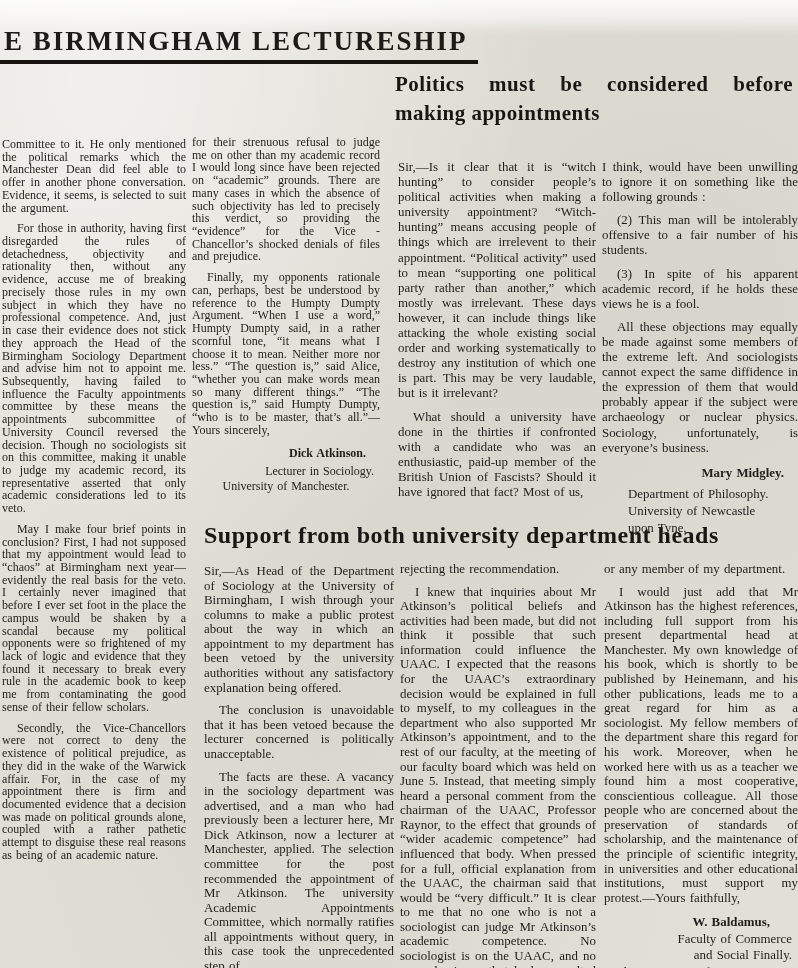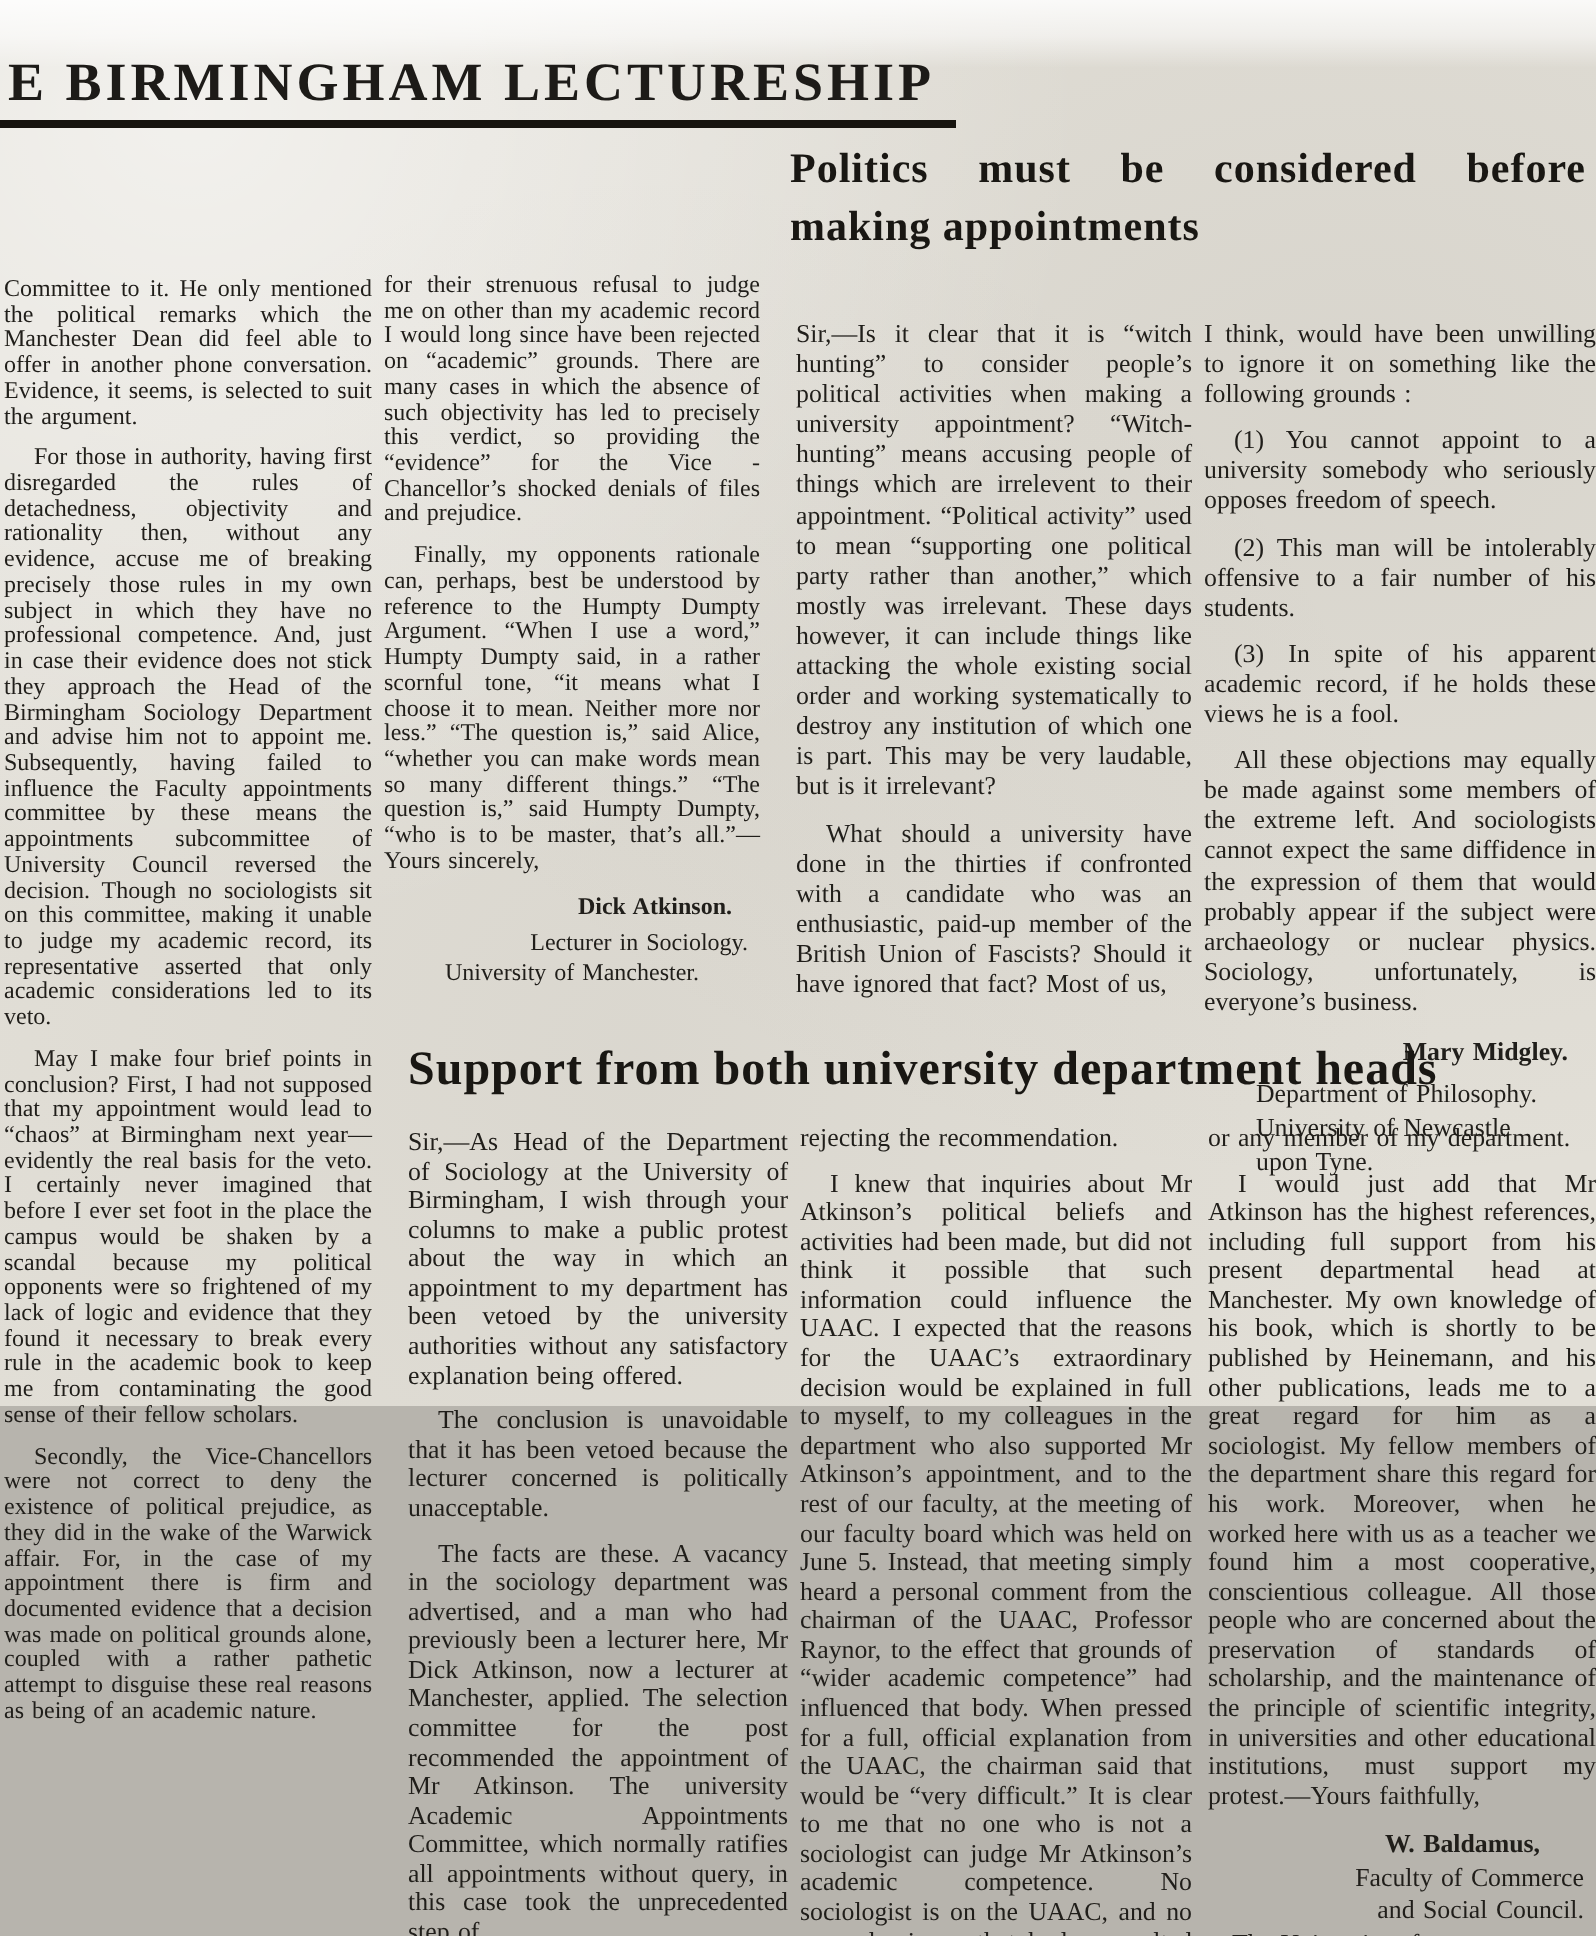--- a/index.html
+++ b/index.html
@@ -3,21 +3,21 @@
 <meta charset="utf-8">
 <style>
   html,body{margin:0;padding:0;}
   body{
     width:798px;height:968px;
     font-family:"Liberation Serif", serif;
     background:#b7b4ad;
     overflow:hidden;
   }
   #scan{
-    position:relative;width:798px;height:703px;
+    position:relative;width:798px;height:968px;
     background:
       linear-gradient(180deg, rgba(255,255,255,.85) 0, rgba(255,255,255,.55) 18px, rgba(255,255,255,0) 34px),
       radial-gradient(ellipse at 12% 8%, rgba(255,255,255,.55), rgba(255,255,255,0) 45%),
       radial-gradient(ellipse at 85% 30%, rgba(125,120,110,.10), rgba(125,120,110,0) 55%),
       radial-gradient(ellipse at 40% 75%, rgba(125,120,110,.08), rgba(125,120,110,0) 60%),
       #e2dfd7;
     color:#1d1b18;
   }
   .kicker{
     position:absolute;left:0;top:26px;
@@ -88,21 +88,20 @@
     <p class="sig-line ctr">University of Manchester.</p>
   </div>
 
   <div class="col mid" style="left:398px;top:140px;width:198px;">
     <p class="cont">Sir,—Is it clear that it is “witch hunting” to consider people’s political activities when making a university appointment?  “Witch-hunting” means accusing people of things which are irrelevent to their appointment. “Political activity” used to mean “supporting one political party rather than another,” which mostly was irrelevant. These days however, it can include things like attacking the whole existing social order and working systematically to destroy any institution of which one is part. This may be very laudable, but is it irrelevant?</p>
     <p>What should a university have done in the thirties if confronted with a candidate who was an enthusiastic, paid-up member of the British Union of Fascists?  Should it have ignored that fact? Most of us,</p>
   </div>
 
   <div class="col mid" style="left:602px;top:140px;width:196px;">
     <p class="cont">I think, would have been unwilling to ignore it on something like the following grounds :</p>
-    <p>(1) You cannot appoint to a university somebody who seriously opposes freedom of speech.</p>
     <p>(2) This man will be intolerably offensive to a fair number of his students.</p>
     <p>(3) In spite of his apparent academic record, if he holds these views he is a fool.</p>
     <p>All these objections may equally be made against some members of the extreme left. And sociologists cannot expect the same diffidence in the expression of them that would probably appear if the subject were archaeology or nuclear physics. Sociology, unfortunately, is everyone’s business.</p>
     <p class="sig-name" style="">Mary Midgley.</p>
     <p class="addr-line">Department of Philosophy.</p>
     <p class="addr-line">University of Newcastle</p>
     <p class="addr-line">upon Tyne.</p>
   </div>
 
   <div class="subhead support">Support from both university department heads</div>
@@ -116,18 +115,18 @@
   <div class="col midb" style="left:400px;top:562px;width:196px;">
     <p class="cont">rejecting the recommendation.</p>
     <p>I knew that inquiries about Mr Atkinson’s political beliefs and activities had been made, but did not think it possible that such information could influence the UAAC. I expected that the reasons for the UAAC’s extraordinary decision would be explained in full to myself, to my colleagues in the department who also supported Mr Atkinson’s appointment, and to the rest of our faculty, at the meeting of our faculty board which was held on June 5. Instead, that meeting simply heard a personal comment from the chairman of the UAAC, Professor Raynor, to the effect that grounds of “wider academic competence” had influenced that body. When pressed for a full, official explanation from the UAAC, the chairman said that would be “very difficult.” It is clear to me that no one who is not a sociologist can judge Mr Atkinson’s academic competence. No sociologist is on the UAAC, and no one who is on that body consulted myself</p>
   </div>
 
   <div class="col midb" style="left:604px;top:562px;width:194px;">
     <p class="cont">or any member of my department.</p>
     <p>I would just add that Mr Atkinson has the highest references, including full support from his present departmental head at Manchester. My own knowledge of his book, which is shortly to be published by Heinemann, and his other publications, leads me to a great regard for him as a sociologist. My fellow members of the department share this regard for his work. Moreover, when he worked here with us as a teacher we found him a most cooperative, conscientious colleague. All those people who are concerned about the preservation of standards of scholarship, and the maintenance of the principle of scientific integrity, in universities and other educational institutions, must support my protest.—Yours faithfully,</p>
     <p class="sig-name" style="padding-right:28px;margin-bottom:2px;">W. Baldamus,</p>
     <p class="sig-line">Faculty of Commerce</p>
-    <p class="sig-line">and Social Council.</p>
+    <p class="sig-line">and Social Finally.</p>
     <p class="addr-line" style="padding-left:12px;">The University of</p>
 
   </div>
 
 </div>
 
 </body></html>

